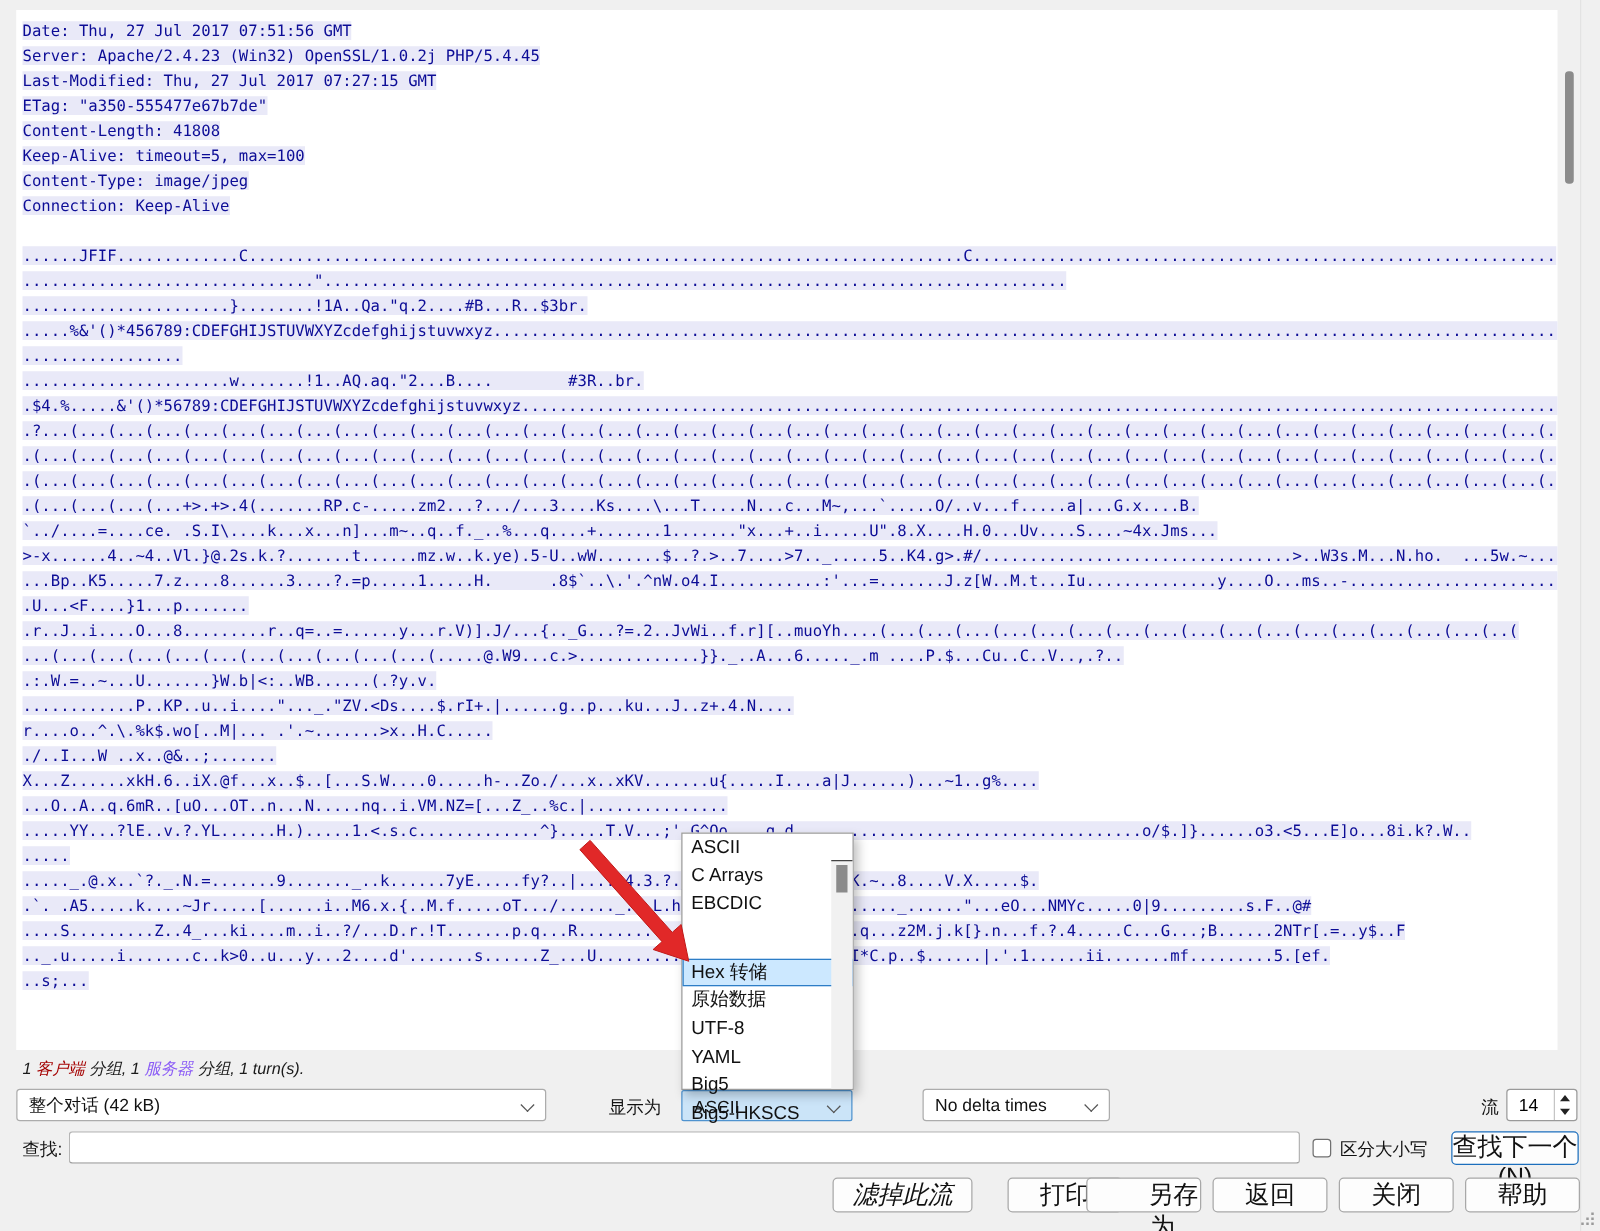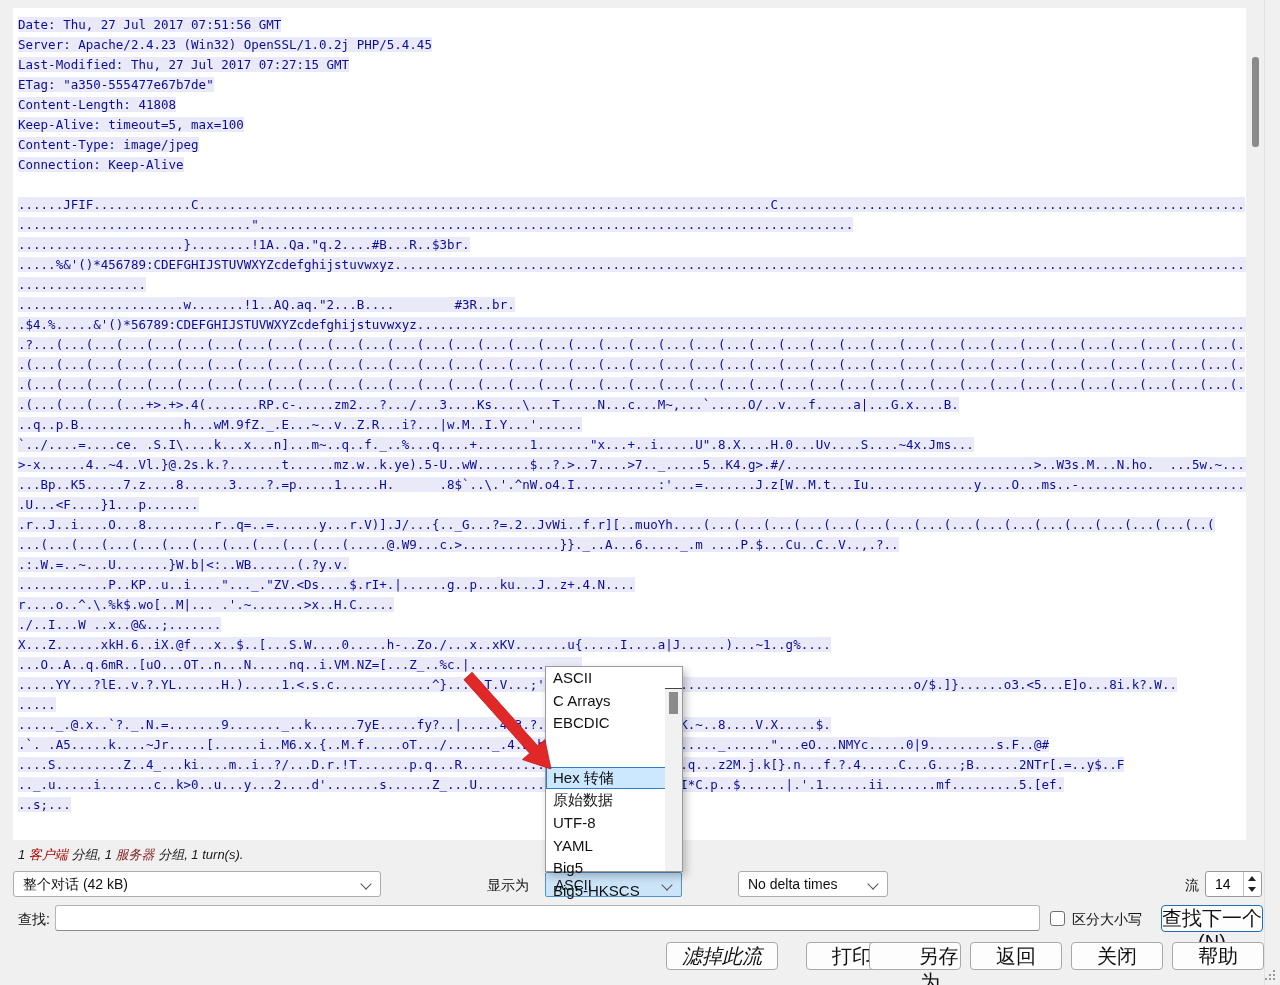--- a/index.html
+++ b/index.html
@@ -36,32 +36,32 @@
   .popup-item.hl{background:#cce8ff;outline:1px solid #2d7dc6;outline-offset:-1px;margin-top:32px;}
   .popup-sb{position:absolute;right:0;top:21px;bottom:0;width:17px;background:#f1f1f1;border-top:1px solid #444;}
   .popup-sb-thumb{position:absolute;left:4px;top:3px;width:9px;height:22px;background:#8b8b8b;}
   
   .arrow-svg{position:absolute;left:440px;top:650px;z-index:20;pointer-events:none;}
   
   .stats{
     position:absolute;left:18px;top:846px;font-size:13px;font-style:italic;color:#1a1a1a;
   }
   .stats .c-red{color:#a40000;}
-  .stats .c-blue{color:#7f1d1d;}
+  .stats .c-blue{color:#8b5cf6;}
   .combo{
     position:absolute;height:26px;box-sizing:border-box;background:#fff;
     border:1px solid #acacac;border-radius:3px;font-size:14px;color:#111;
     line-height:24px;padding-left:9px;
   }
   .chev{
     position:absolute;right:10px;top:8px;width:7px;height:7px;
     border-right:1.6px solid #555;border-bottom:1.6px solid #555;
     transform:rotate(45deg);
   }
-  .combo-conv{left:13px;top:871px;width:368px;}
+  .combo-conv{left:13px;top:871px;width:424px;}
   .combo-showas{
     left:545px;top:872px;width:137px;height:25px;
     background:#cbe4f8;border:1px solid #4f93cf;border-radius:2px;
   }
   .combo-delta{left:738px;top:871px;width:150px;}
   .lbl{position:absolute;font-size:14px;color:#111;}
   .lbl-showas{left:487px;top:877px;}
   .lbl-stream{left:1185px;top:877px;}
   .spin{
     position:absolute;left:1205px;top:871px;width:57px;height:26px;box-sizing:border-box;
@@ -125,21 +125,20 @@
       <div class="line"><span class="seg">..............................."...............................................................................</span></div>
       <div class="line"><span class="seg">......................}........!1A..Qa."q.2....#B...R..$3br.</span></div>
       <div class="line"><span class="seg">.....%&amp;'()*456789:CDEFGHIJSTUVWXYZcdefghijstuvwxyz...................................................................................................................</span></div>
       <div class="line"><span class="seg">.................</span></div>
       <div class="line"><span class="seg">......................w.......!1..AQ.aq."2...B....        #3R..br.</span></div>
       <div class="line"><span class="seg">.$4.%.....&amp;'()*56789:CDEFGHIJSTUVWXYZcdefghijstuvwxyz...............................................................................................................</span></div>
       <div class="line"><span class="seg">.?...(...(...(...(...(...(...(...(...(...(...(...(...(...(...(...(...(...(...(...(...(...(...(...(...(...(...(...(...(...(...(...(...(...(...(...(...(...(...(...(.</span></div>
       <div class="line"><span class="seg">.(...(...(...(...(...(...(...(...(...(...(...(...(...(...(...(...(...(...(...(...(...(...(...(...(...(...(...(...(...(...(...(...(...(...(...(...(...(...(...(...(.</span></div>
       <div class="line"><span class="seg">.(...(...(...(...(...(...(...(...(...(...(...(...(...(...(...(...(...(...(...(...(...(...(...(...(...(...(...(...(...(...(...(...(...(...(...(...(...(...(...(...(.</span></div>
       <div class="line"><span class="seg">.(...(...(...(...+&gt;.+&gt;.4(.......RP.c-.....zm2...?.../...3....Ks....\...T.....N...c...M~,...`.....O/..v...f.....a|...G.x....B.</span></div>
-      <div class="line"><span class="seg">..q..p.B..............h...wM.9fZ._.E...~..v..Z.R...i?...|w.M..I.Y...'......</span></div>
       <div class="line"><span class="seg">`../....=....ce. .S.I\....k...x...n]...m~..q..f._..%...q....+.......1......."x...+..i.....U".8.X....H.0...Uv....S....~4x.Jms...</span></div>
       <div class="line"><span class="seg">&gt;-x......4..~4..Vl.}@.2s.k.?.......t......mz.w..k.ye).5-U..wW.......$..?.&gt;..7....&gt;7.._.....5..K4.g&gt;.#/.................................&gt;..W3s.M...N.ho.  ...5w.~....</span></div>
       <div class="line"><span class="seg">...Bp..K5.....7.z....8......3....?.=p.....1.....H.      .8$`..\.'.^nW.o4.I...........:'...=.......J.z[W..M.t...Iu..............y....O...ms..-.......................</span></div>
       <div class="line"><span class="seg">.U...&lt;F....}1...p.......</span></div>
       <div class="line"><span class="seg">.r..J..i....O...8.........r..q=..=......y...r.V)].J/...{.._G...?=.2..JvWi..f.r][..muoYh....(...(...(...(...(...(...(...(...(...(...(...(...(...(...(...(...(..(</span></div>
       <div class="line"><span class="seg">...(...(...(...(...(...(...(...(...(...(...(.....@.W9...c.&gt;.............}}._..A...6....._.m ....P.$...Cu..C..V..,.?..</span></div>
       <div class="line"><span class="seg">.:.W.=..~...U.......}W.b|&lt;:..WB......(.?y.v.</span></div>
       <div class="line"><span class="seg">............P..KP..u..i...."..._."ZV.&lt;Ds....$.rI+.|......g..p...ku...J..z+.4.N....</span></div>
       <div class="line"><span class="seg">r....o..^.\.%k$.wo[..M|... .'.~.......&gt;x..H.C.....</span></div>
       <div class="line"><span class="seg">./..I...W ..x..@&amp;..;.......</span></div>

